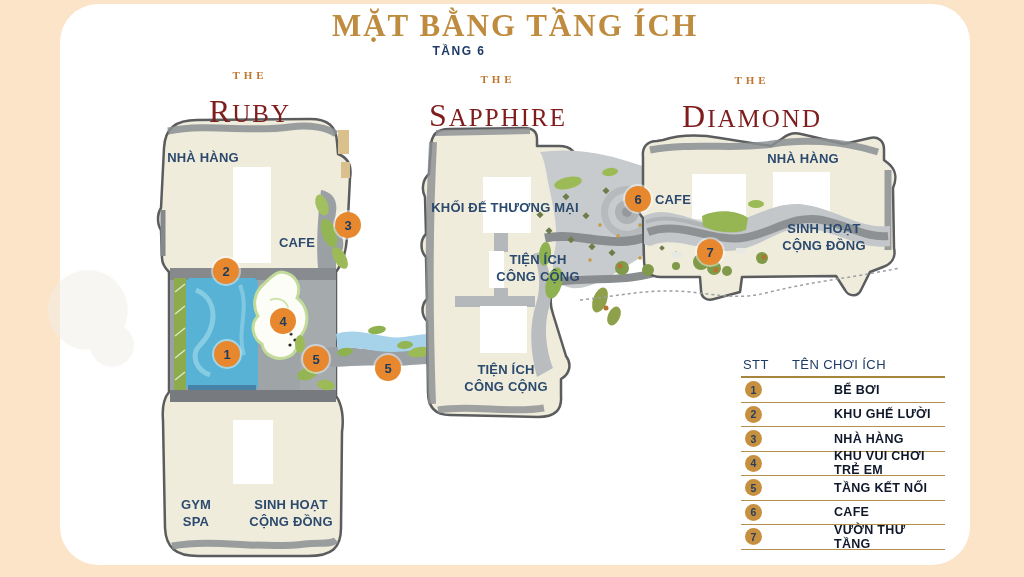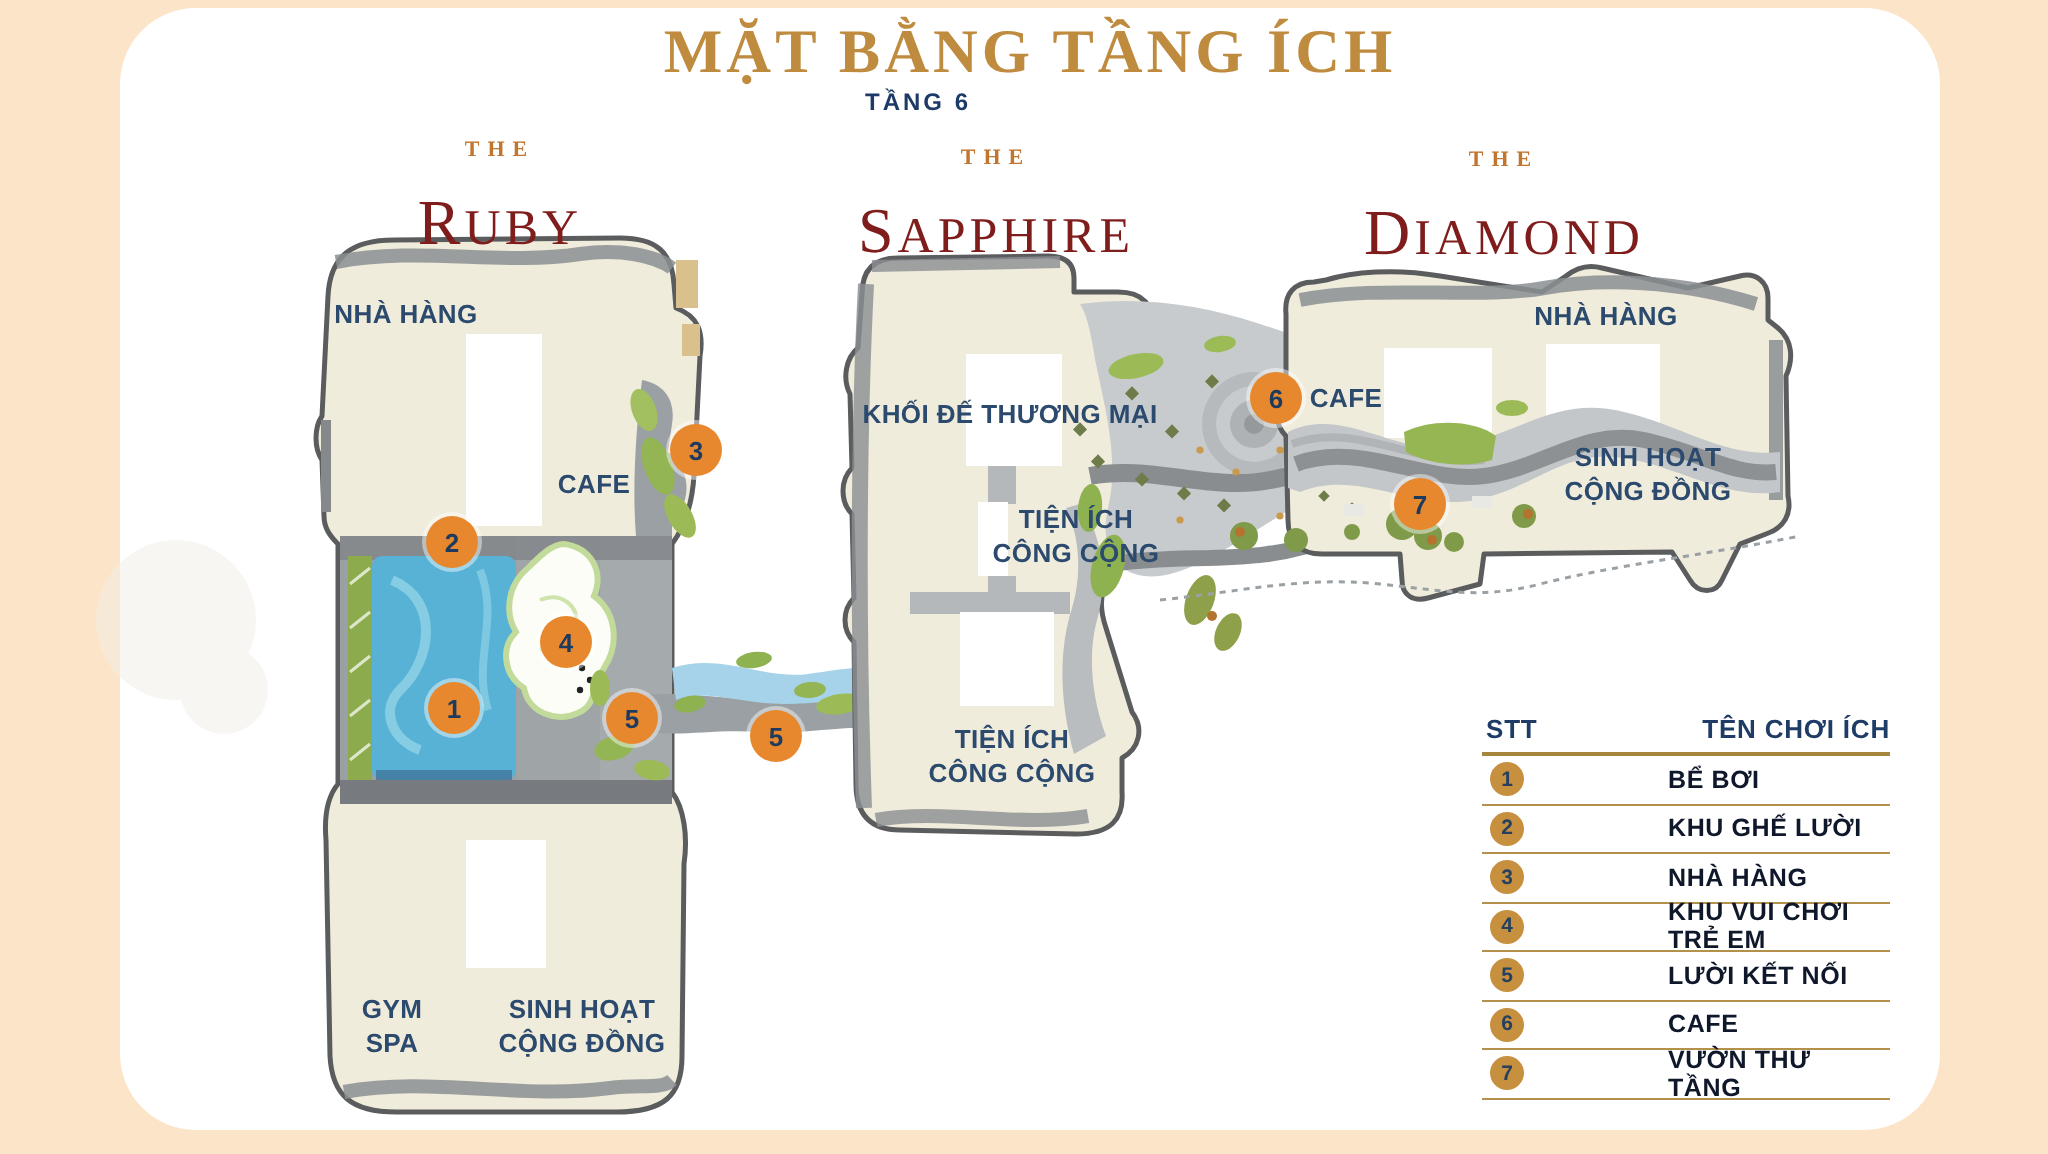--- a/index.html
+++ b/index.html
@@ -35,22 +35,22 @@
   }
   .marker{
     position:absolute;width:26px;height:26px;border-radius:50%;
     background:#e8882e;color:#1d3a5f;
     font-weight:700;font-size:13px;
     display:flex;align-items:center;justify-content:center;
     box-shadow:0 0 0 2px rgba(255,255,255,.45);
   }
   .legend{position:absolute;left:741px;top:350px;width:204px;}
   .legend-header{display:flex;align-items:flex-end;height:22px;
-    border-bottom:2px solid #a8853c;color:#1e3c66;font-weight:700;font-size:13px;
-    letter-spacing:.4px;padding-bottom:4px;justify-content:space-between;}
+    border-bottom:2px solid #a8853c;color:#1e3c66;font-weight:400;font-size:13px;
+    letter-spacing:.4px;padding-bottom:4px;}
   .legend-header .c1{width:49px;padding-left:2px;}
   .legend-row{display:flex;align-items:center;height:23.5px;border-bottom:1.5px solid #b3914b;}
   .legend-num{
     width:17px;height:17px;border-radius:50%;background:#c6903f;color:#27405f;
     font-weight:700;font-size:10.5px;display:flex;align-items:center;justify-content:center;
     margin-left:4px;margin-right:28px;flex:0 0 auto;
   }
   .legend-name{color:#0f172a;font-weight:700;font-size:12.5px;letter-spacing:.3px;margin-left:44px;}
 </style>
 </head>
@@ -269,21 +269,21 @@
   <div class="legend-row">
     <span class="legend-num">3</span>
     <span class="legend-name">NHÀ HÀNG</span>
   </div>
   <div class="legend-row">
     <span class="legend-num">4</span>
     <span class="legend-name">KHU VUI CHƠI TRẺ EM</span>
   </div>
   <div class="legend-row">
     <span class="legend-num">5</span>
-    <span class="legend-name">LƯỜI KẾT NỐI</span>
+    <span class="legend-name">TẦNG KẾT NỐI</span>
   </div>
   <div class="legend-row">
     <span class="legend-num">6</span>
     <span class="legend-name">CAFE</span>
   </div>
   <div class="legend-row">
     <span class="legend-num">7</span>
     <span class="legend-name">VƯỜN THƯ TẦNG</span>
   </div>
 </div>

